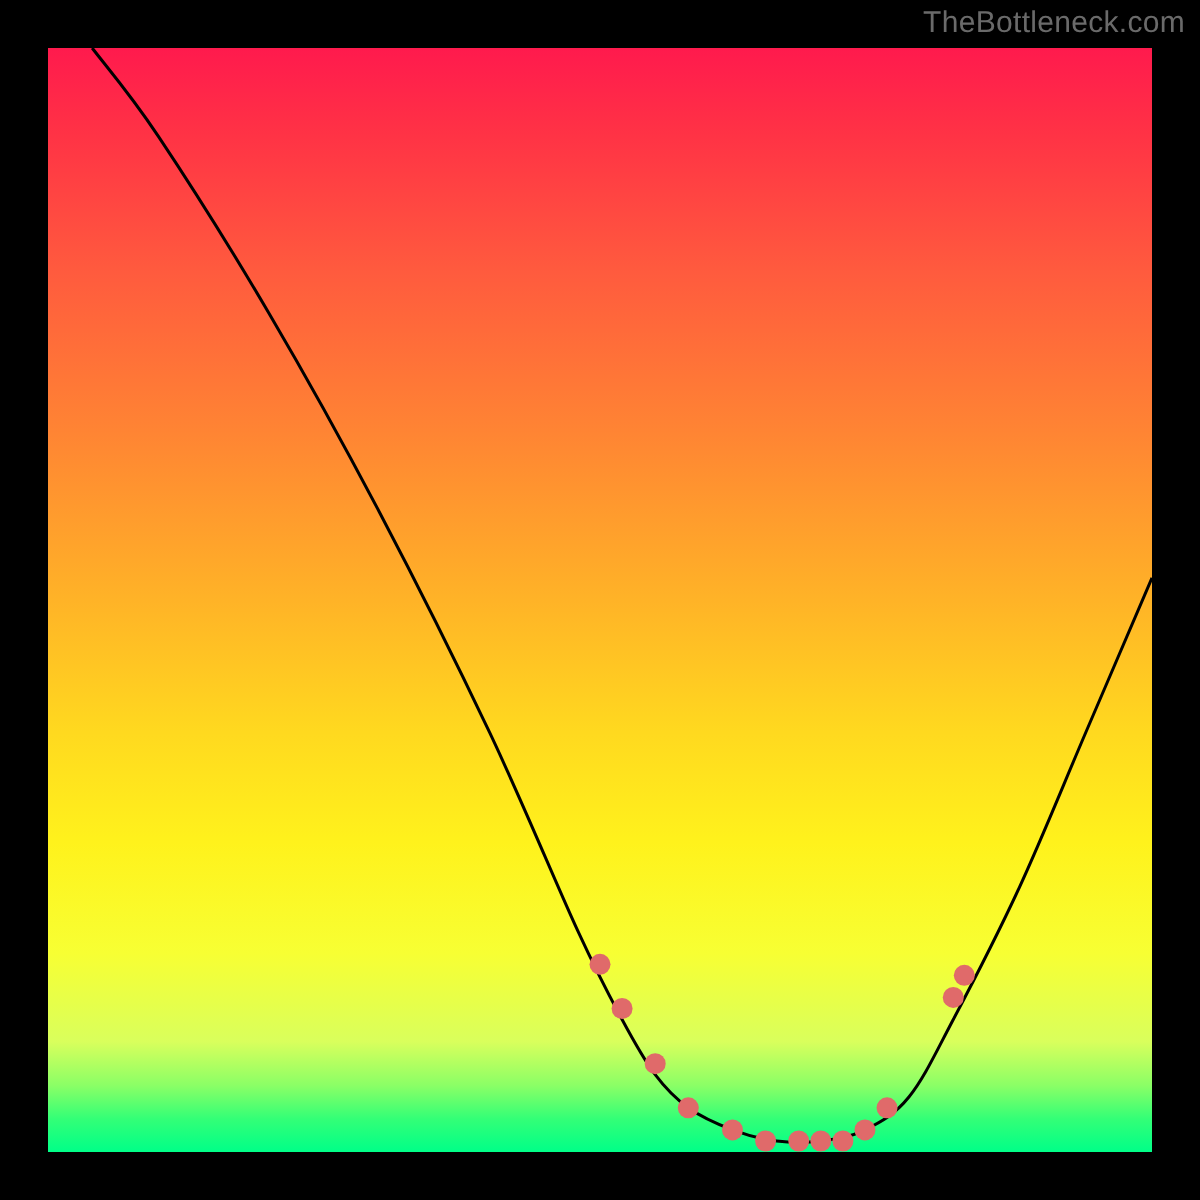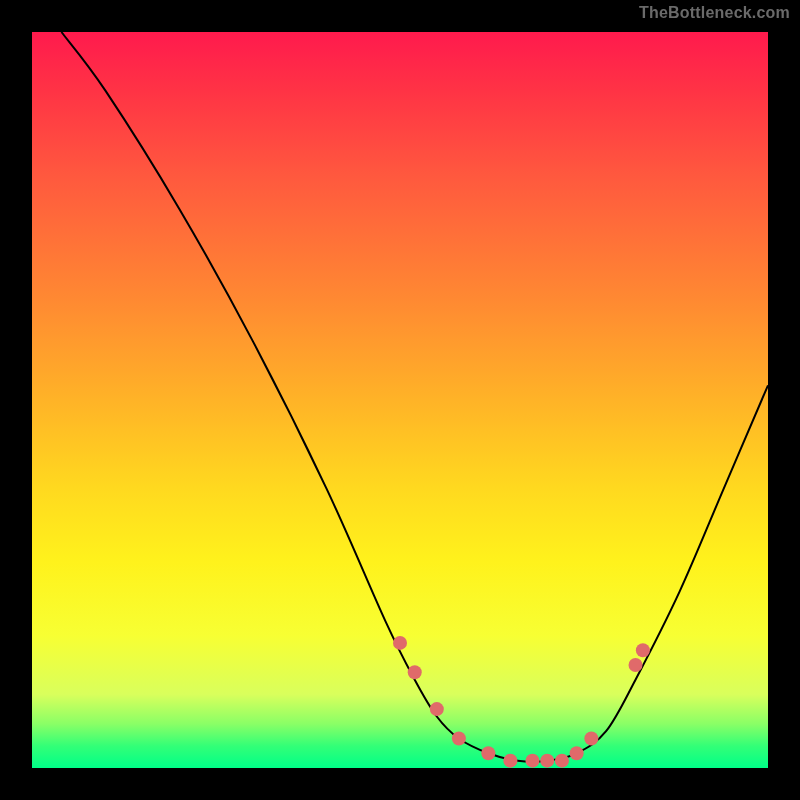--- a/index.html
+++ b/index.html
@@ -15,22 +15,22 @@
     position: relative;
     width: 800px;
     height: 800px;
     background: #000;
   }
   .credit {
     position: absolute;
     top: 4px;
     right: 10px;
     color: #6a6a6a;
-    font-size: 16px;
-    font-weight: 700;
+    font-size: 20px;
+    font-weight: 400;
     letter-spacing: 0.2px;
   }
   .plot {
     position: absolute;
     left: 32px;
     top: 32px;
     width: 736px;
     height: 736px;
     
     background: linear-gradient(

